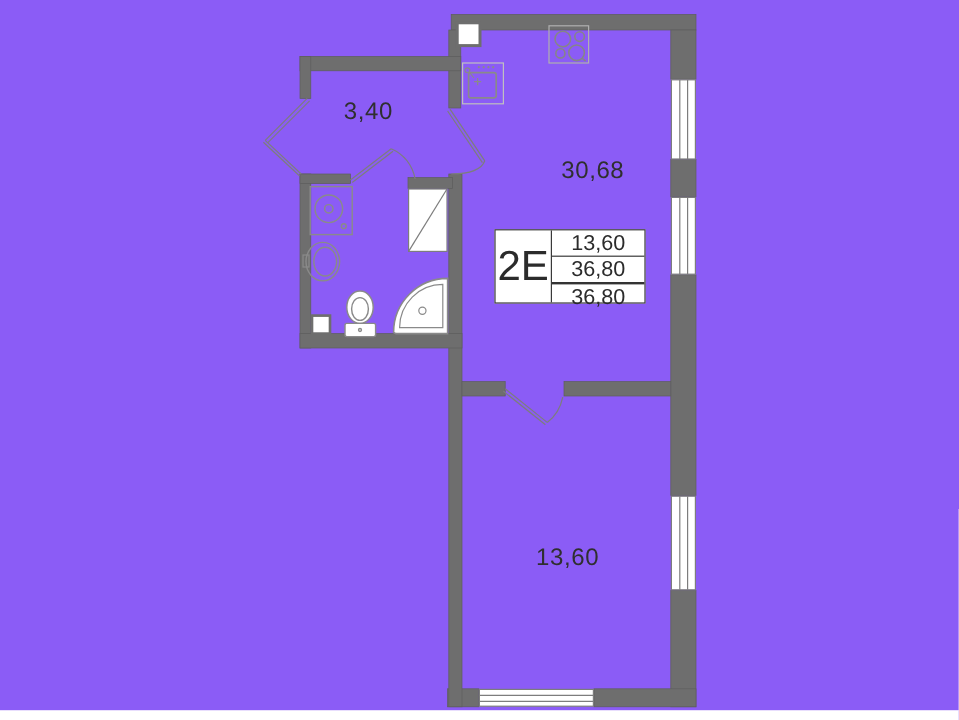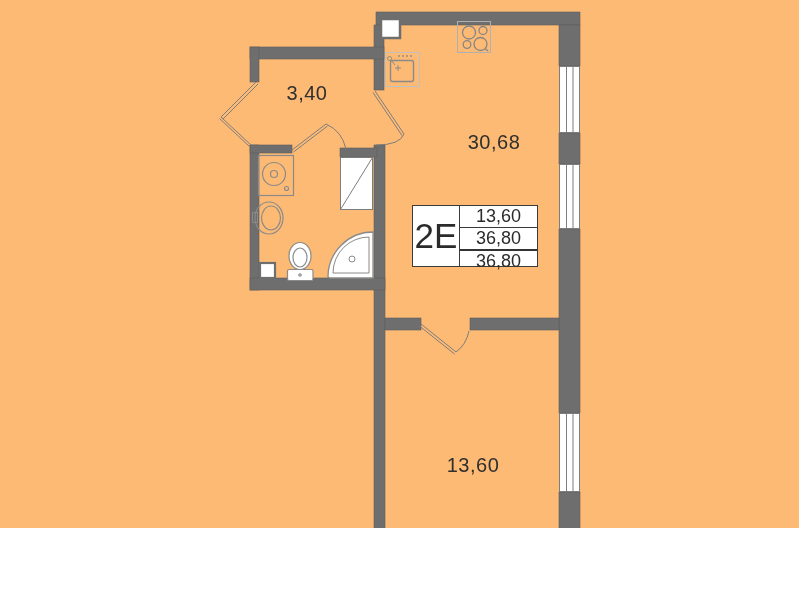--- a/index.html
+++ b/index.html
@@ -1,36 +1,36 @@
 <!DOCTYPE html>
 <html><head>
 <meta charset="utf-8">
 <style>
   html,body{margin:0;padding:0;background:#ffffff;}
   #stage{
     position:relative;
-    width:799px;height:528px;
-    background:#fdba74;
+    width:799px;height:592px;
+    background:#8b5cf6;
     font-family:"Liberation Sans", sans-serif;
     color:#2e2e2e;
     overflow:hidden;
   }
   .room-label{
     position:absolute;
     width:90px;
     text-align:center;
     font-size:20px;
     line-height:24px;
     color:#2f2f2f;
     letter-spacing:0.5px;
   }
   
   #unit-box{
     position:absolute;
-    left:412px;top:205px;
+    left:412px;top:191px;
     width:126px;height:62px;
     border:1.5px solid #3a3a3a;
     background:#fff;
     display:flex;
     box-sizing:border-box;
   }
   #unit-type{
     width:47px;
     border-right:1.5px solid #3a3a3a;
     display:flex;align-items:center;justify-content:center;

